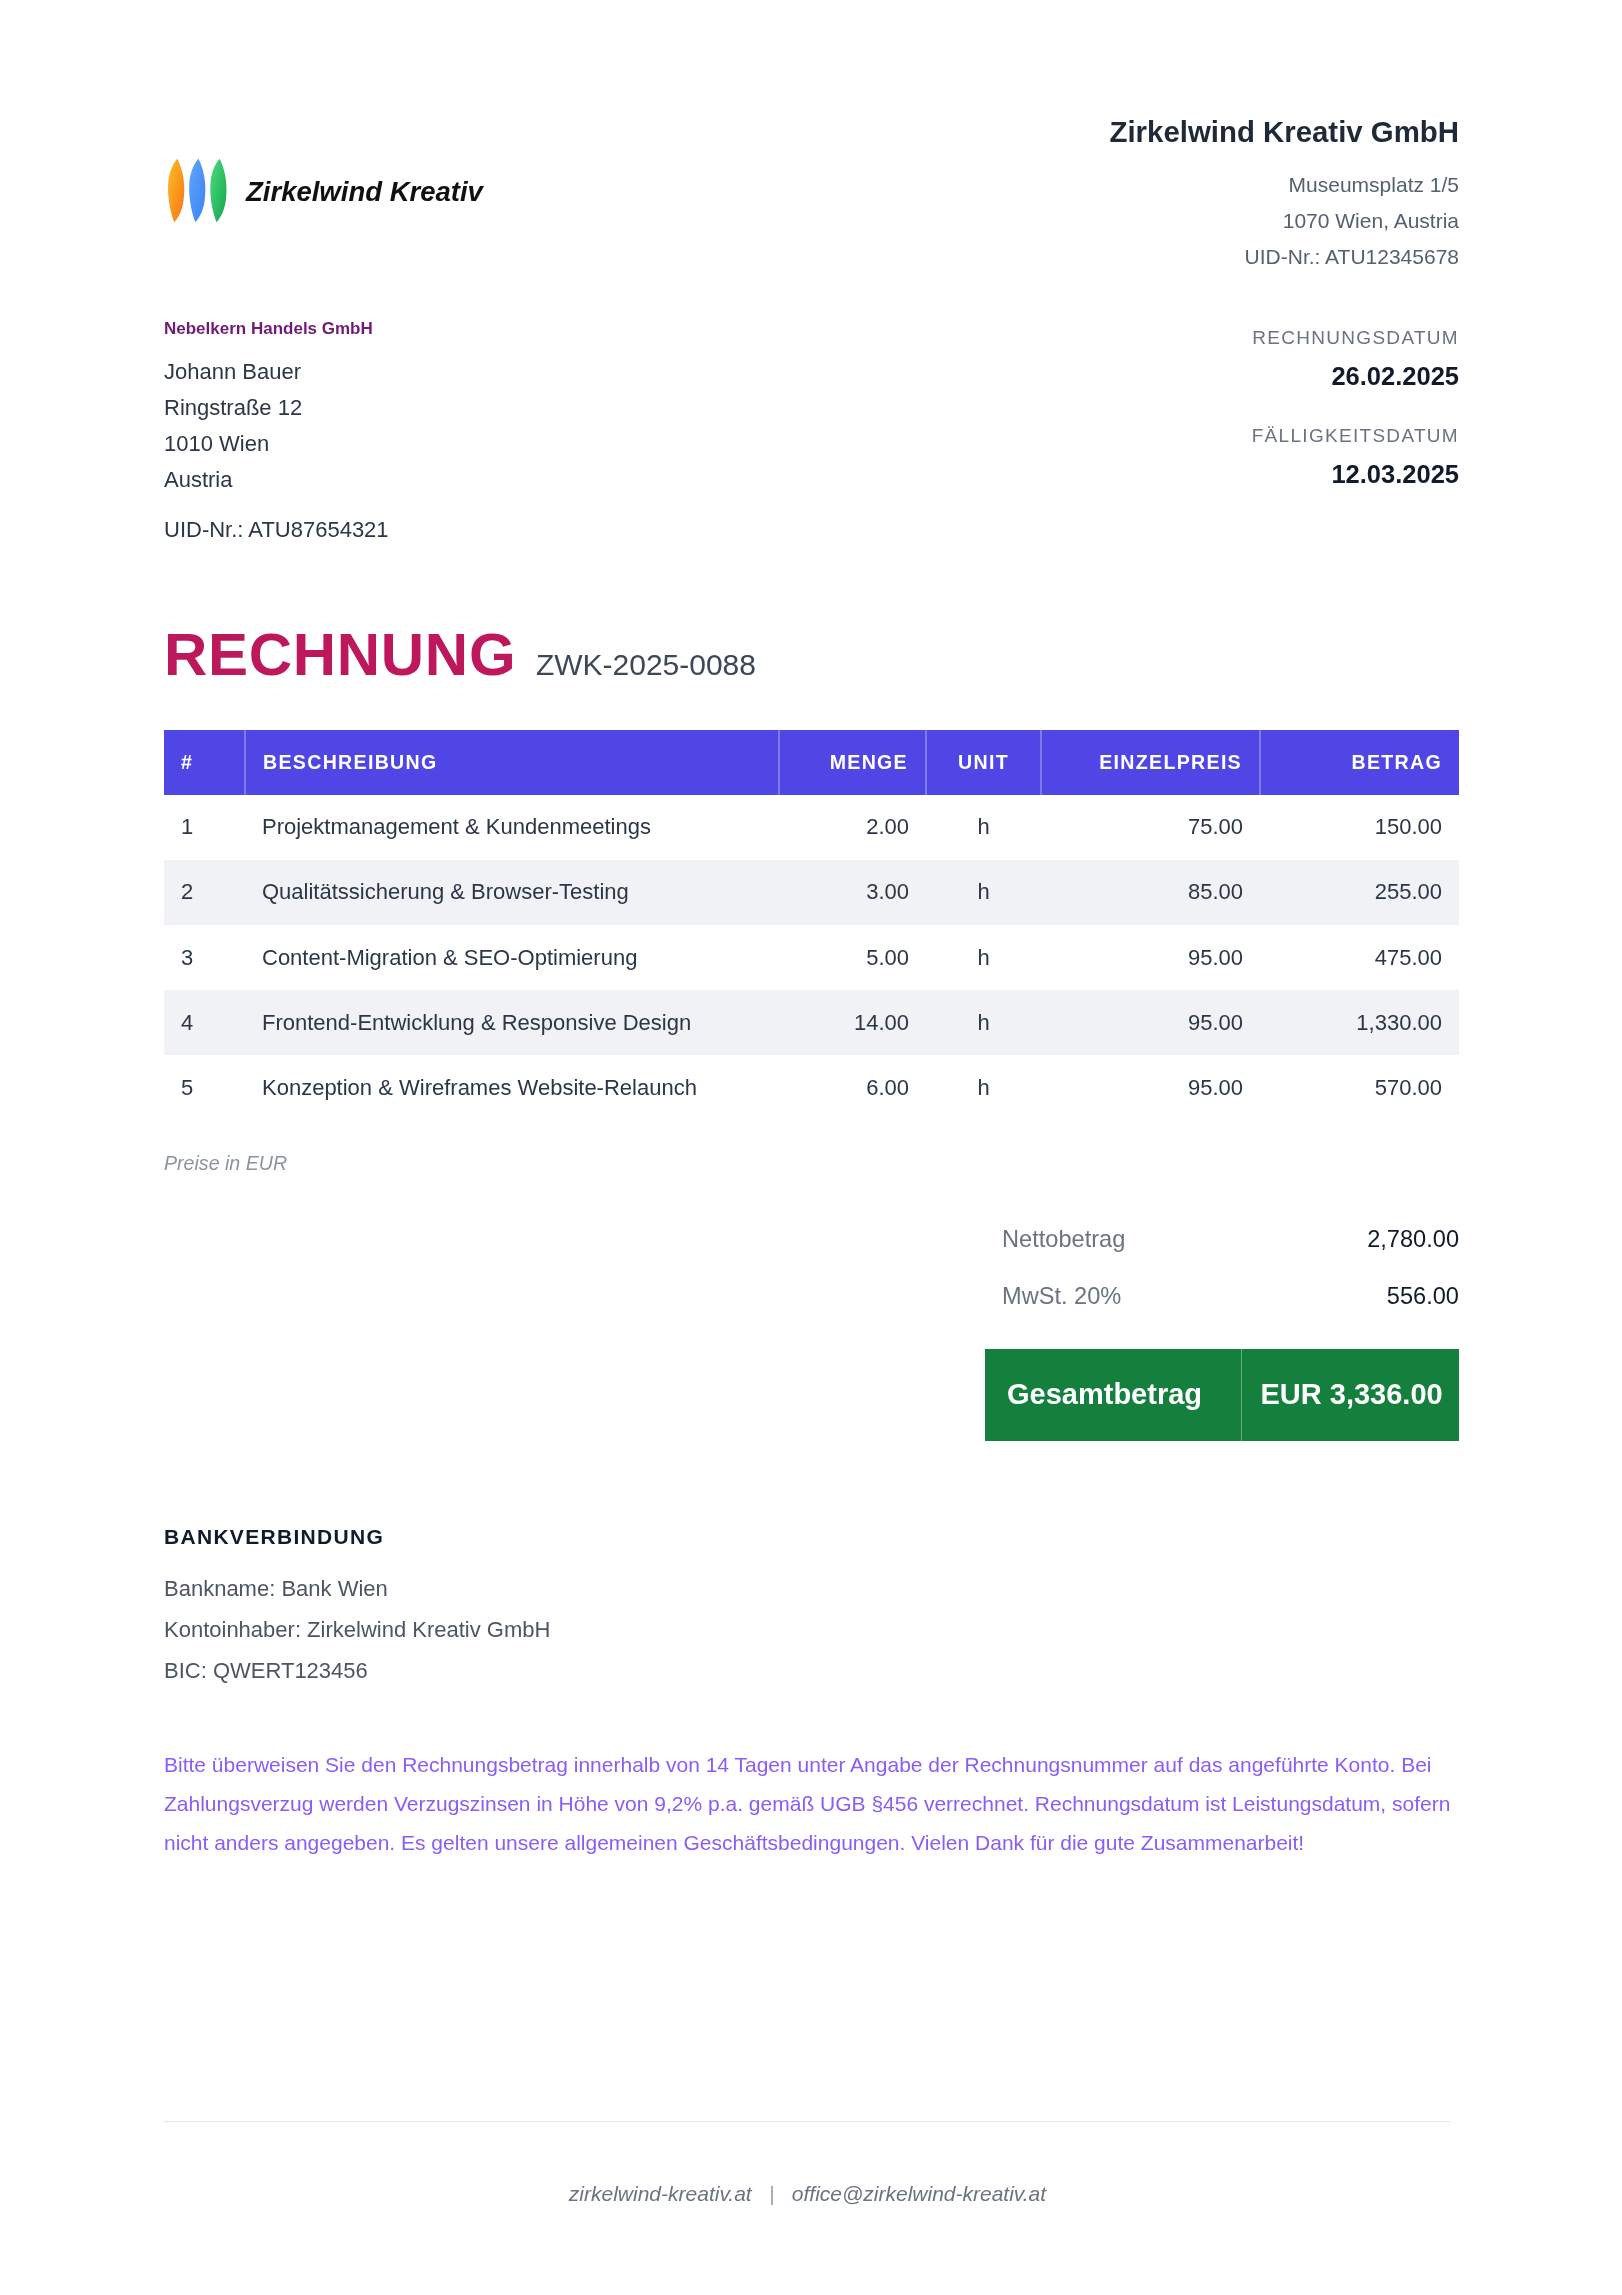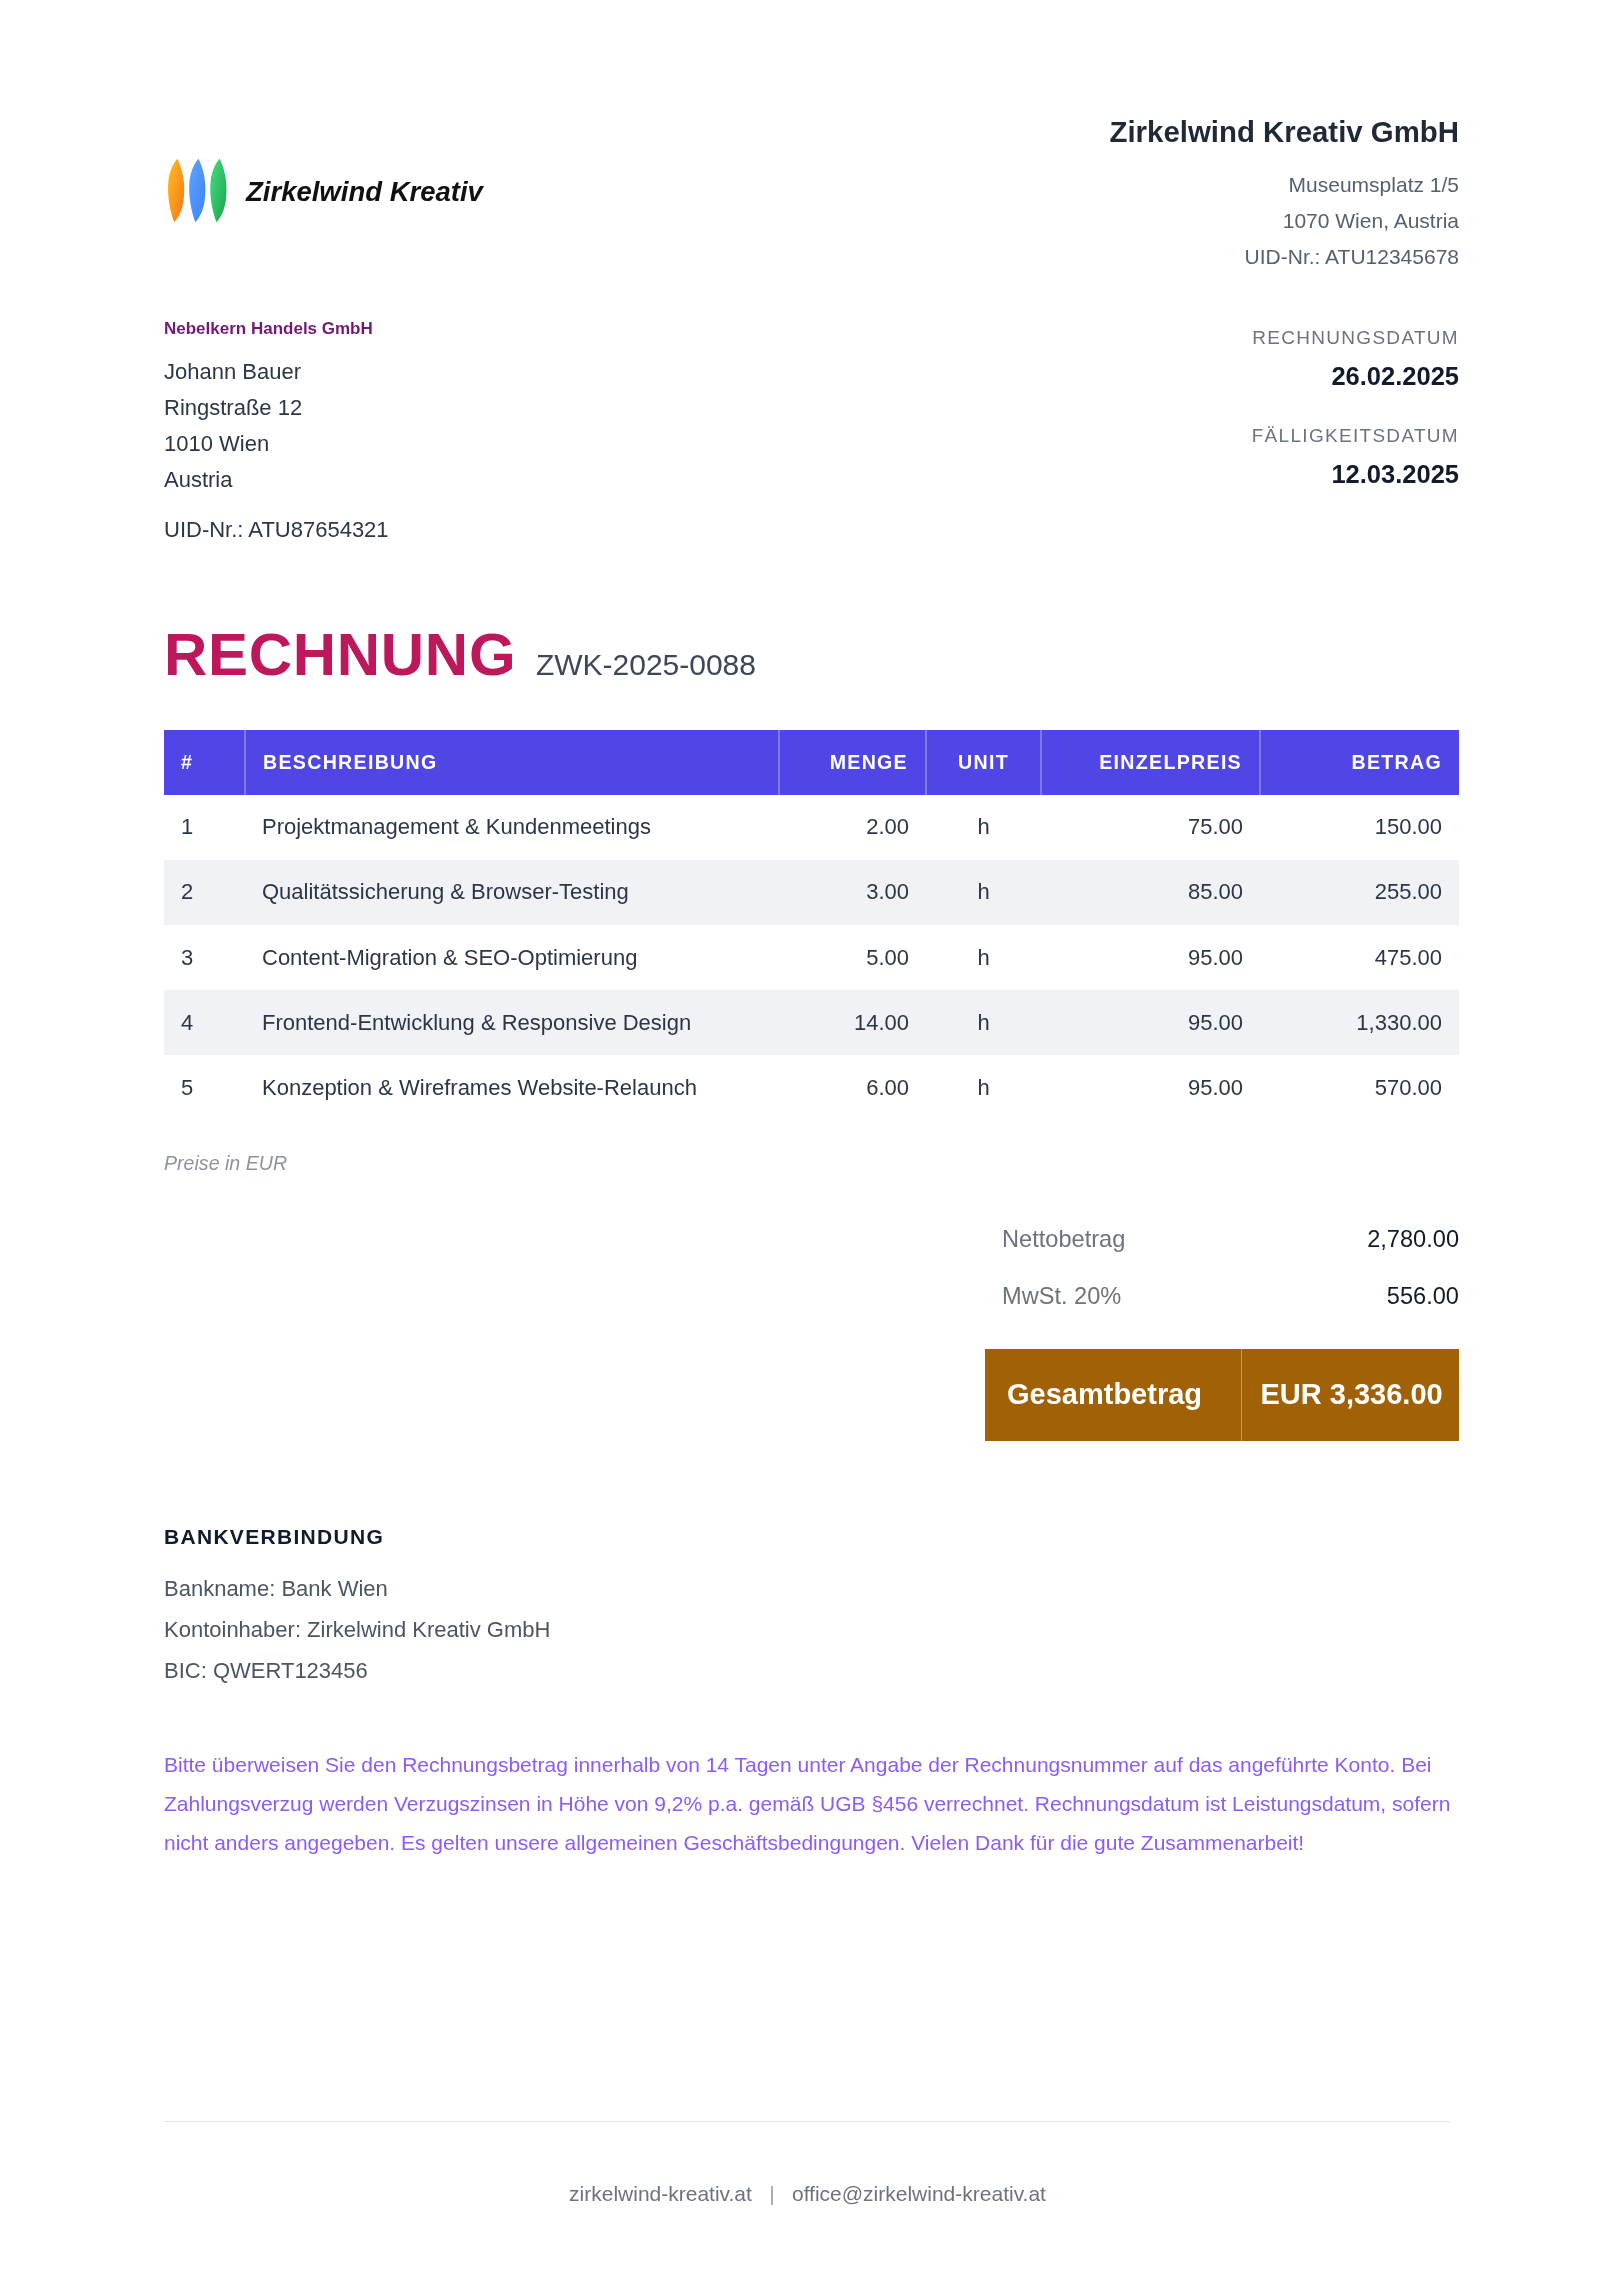--- a/index.html
+++ b/index.html
@@ -43,34 +43,34 @@
   .col-price{width:183px; text-align:right;}
   .col-amount{width:164px; text-align:right;}
 
   .note{margin-top:31px; font-size:19.6px; font-style:italic; color:#8b93a1;}
 
   
   .totals{width:474px; margin-left:auto; margin-top:51px;}
   .totals-row{display:flex; justify-content:space-between; align-items:baseline; margin-bottom:30px; padding-left:17px;}
   .totals-label{font-size:23.6px; color:#6b7280;}
   .totals-value{font-size:23.6px; color:#111b2c;}
-  .total-box{display:flex; background:#a16207; color:#ffffff; height:92px; align-items:center; margin-top:39px;}
+  .total-box{display:flex; background:#15803d; color:#ffffff; height:92px; align-items:center; margin-top:39px;}
   .total-box .cell-label{flex:1.18; font-size:29px; font-weight:bold; padding-left:22px; border-right:1.3px solid rgba(255,255,255,0.35); height:100%; display:flex; align-items:center;}
   .total-box .cell-value{flex:1; font-size:29px; font-weight:bold; padding-left:18.3px; display:flex; align-items:center;}
 
   
   .bank{margin-top:84px;}
   .bank-heading{font-size:21px; font-weight:bold; letter-spacing:1.3px; color:#111b2c; margin-bottom:19.6px;}
   .bank-lines div{font-size:22px; color:#4b5563; line-height:41px;}
 
   
   .terms{margin-top:54px; font-size:21px; color:#8b5cf6; line-height:39px; max-width:1299px;}
 
   
-  .footer{position:absolute; left:164px; right:172px; top:2121px; border-top:1.3px solid #e5e7eb; text-align:center; padding-top:60px;}
+  .footer{position:absolute; left:164px; right:172px; top:2121px; border-top:1.3px solid #e5e7eb; text-align:center; padding-top:60px;font-style:italic;}
   .footer span{font-size:21px; color:#6b7280;}
   .footer .sep{margin:0 14.4px; color:#9ca3af;}
 </style>
 </head>
 <body>
 
 <div class="page">
   <div class="content">
 
     <div class="header-row">

